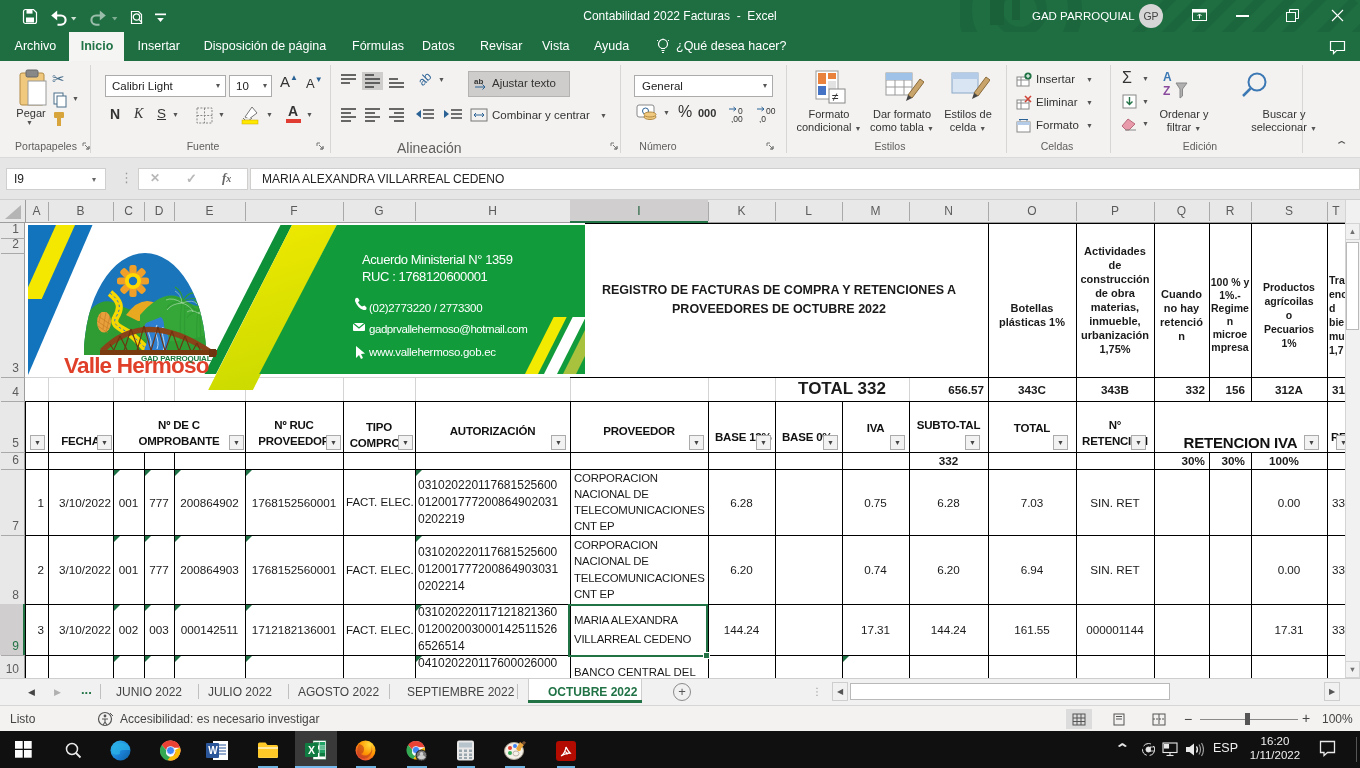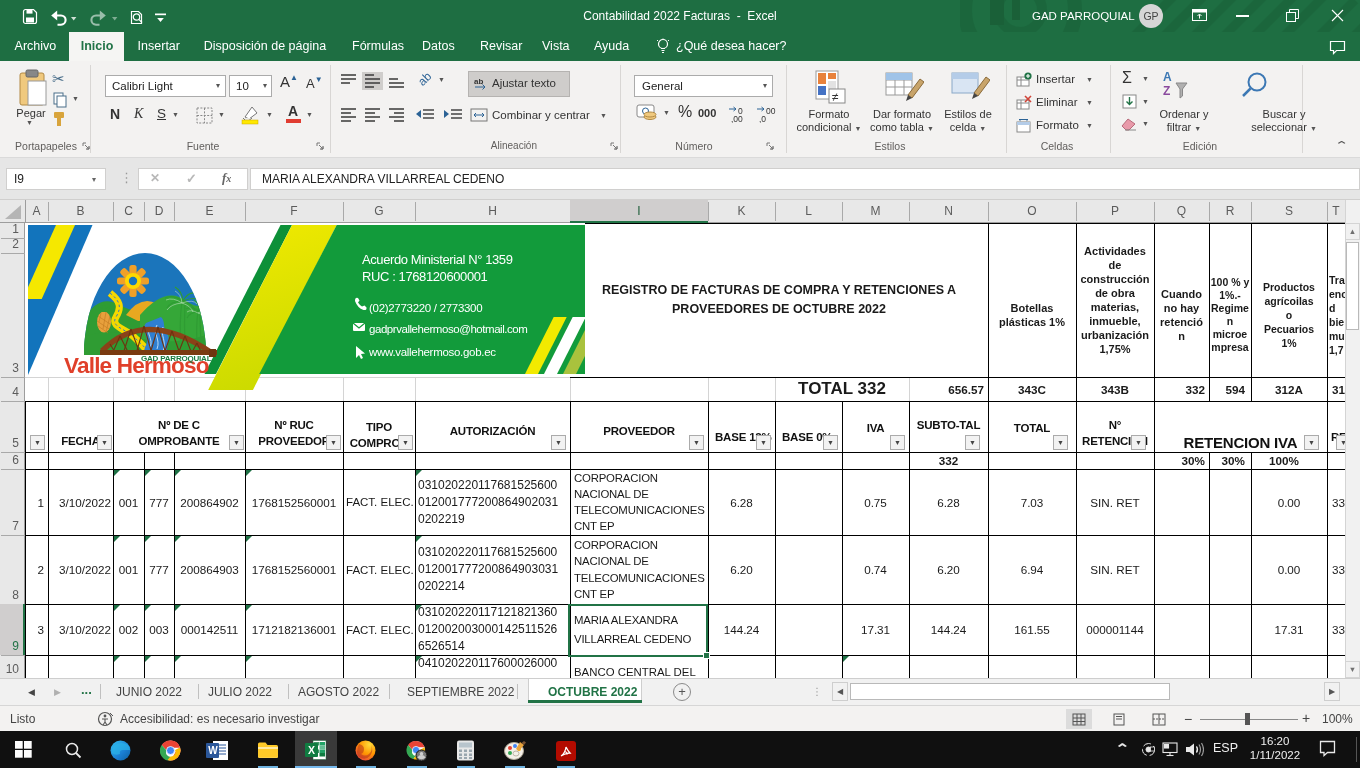--- a/index.html
+++ b/index.html
@@ -95,22 +95,22 @@
 <div class="a" style="left:0;top:61px;width:1360px;height:97px;background:#f3f2f1;border-bottom:1px solid #dadada;overflow:hidden">
     <div class="a" style="left:90px;top:4px;width:1px;height:88px;background:#d8d6d4"></div>
     <div class="a" style="left:330px;top:4px;width:1px;height:88px;background:#d8d6d4"></div>
     <div class="a" style="left:620px;top:4px;width:1px;height:88px;background:#d8d6d4"></div>
     <div class="a" style="left:786px;top:4px;width:1px;height:88px;background:#d8d6d4"></div>
     <div class="a" style="left:1006px;top:4px;width:1px;height:88px;background:#d8d6d4"></div>
     <div class="a" style="left:1110px;top:4px;width:1px;height:88px;background:#d8d6d4"></div>
     <div class="a" style="left:1302px;top:4px;width:1px;height:88px;background:#d8d6d4"></div>
     <div class="a" style="left:-24px;top:79px;width:140px;text-align:center;font-size:10.5px;color:#605e5c">Portapapeles</div>
     <div class="a" style="left:133px;top:79px;width:140px;text-align:center;font-size:10.5px;color:#605e5c">Fuente</div>
-    <div class="a" style="left:397px;top:79px;width:140px;text-align:right;font-size:10px;color:#605e5c">Alineación</div>
-    <div class="a" style="left:624px;top:79px;width:140px;text-align:center;font-size:10.5px;color:#605e5c">Número</div>
+    <div class="a" style="left:397px;top:79px;width:140px;text-align:left;font-size:14px;color:#605e5c">Alineación</div>
+    <div class="a" style="left:588px;top:79px;width:140px;text-align:center;font-size:10.5px;color:#605e5c">Número</div>
     <div class="a" style="left:820px;top:79px;width:140px;text-align:center;font-size:10.5px;color:#605e5c">Estilos</div>
     <div class="a" style="left:987px;top:79px;width:140px;text-align:center;font-size:10.5px;color:#605e5c">Celdas</div>
     <div class="a" style="left:1130px;top:79px;width:140px;text-align:center;font-size:10.5px;color:#605e5c">Edición</div>
     <svg class="a" style="left:82px;top:81px" width="9" height="9" viewBox="0 0 9 9" stroke="#777" fill="none" stroke-width="1">
       <path d="M1 1 v3 M1 1 h3 M3 3 l4 4 M7 4 v3 h-3 M7 7 l0 0"></path>
       <path d="M4.5 7 h2.5 v-2.5"></path>
     </svg>
     <svg class="a" style="left:316px;top:81px" width="9" height="9" viewBox="0 0 9 9" stroke="#777" fill="none" stroke-width="1">
       <path d="M1 1 v3 M1 1 h3 M3 3 l4 4 M7 4 v3 h-3 M7 7 l0 0"></path>
       <path d="M4.5 7 h2.5 v-2.5"></path>
@@ -471,21 +471,21 @@
     <div class="a" style="left:1209px;top:53px;width:42px;height:124px;font-size:10.5px;color:#1a1a1a;font-weight:bold;line-height:13px;text-align:center;display:flex;align-items:center;justify-content:center;overflow:hidden">100 % y<br>1%.-<br>Regime<br>n<br>microe<br>mpresa</div>
     <div class="a" style="left:1251px;top:53px;width:76px;height:124px;font-size:10.5px;color:#1a1a1a;font-weight:bold;line-height:14px;text-align:center;display:flex;align-items:center;justify-content:center;overflow:hidden">Productos<br>agrícoilas<br>o<br>Pecuarios<br>1%</div>
     <div class="a" style="left:1327px;top:53px;width:18px;height:124px;font-size:10.5px;color:#1a1a1a;font-weight:bold;line-height:14px;padding-left:2px;display:flex;align-items:center;justify-content:flex-start;overflow:hidden">
       <div style="width:60px">Tran<br>enc<br>d<br>bien<br>muel<br>1,7</div>
     </div>
     <div class="a" style="left:775px;top:177px;width:134px;height:24px;font-size:17px;color:#1a1a1a;font-weight:bold;text-align:center;display:flex;align-items:center;justify-content:center;overflow:hidden">TOTAL 332</div>
     <div class="a" style="left:909px;top:177px;width:79px;height:24px;font-size:11.7px;color:#1a1a1a;font-weight:bold;padding-right:4px;display:flex;align-items:center;justify-content:flex-end;overflow:hidden">656.57</div>
     <div class="a" style="left:988px;top:177px;width:88px;height:24px;font-size:11.7px;color:#1a1a1a;font-weight:bold;text-align:center;display:flex;align-items:center;justify-content:center;overflow:hidden">343C</div>
     <div class="a" style="left:1076px;top:177px;width:78px;height:24px;font-size:11.7px;color:#1a1a1a;font-weight:bold;text-align:center;display:flex;align-items:center;justify-content:center;overflow:hidden">343B</div>
     <div class="a" style="left:1154px;top:177px;width:55px;height:24px;font-size:11.7px;color:#1a1a1a;font-weight:bold;padding-right:4px;display:flex;align-items:center;justify-content:flex-end;overflow:hidden">332</div>
-    <div class="a" style="left:1209px;top:177px;width:42px;height:24px;font-size:11.7px;color:#1a1a1a;font-weight:bold;padding-right:6px;display:flex;align-items:center;justify-content:flex-end;overflow:hidden">594</div>
+    <div class="a" style="left:1209px;top:177px;width:42px;height:24px;font-size:11.7px;color:#1a1a1a;font-weight:bold;padding-right:6px;display:flex;align-items:center;justify-content:flex-end;overflow:hidden">156</div>
     <div class="a" style="left:1251px;top:177px;width:76px;height:24px;font-size:11.7px;color:#1a1a1a;font-weight:bold;text-align:center;display:flex;align-items:center;justify-content:center;overflow:hidden">312A</div>
     <div class="a" style="left:1327px;top:177px;width:18px;height:24px;font-size:11.7px;color:#1a1a1a;font-weight:bold;padding-left:5px;display:flex;align-items:center;justify-content:flex-start;overflow:hidden">31</div>
     <div class="a" style="left:48px;top:234px;width:65px;font-size:11.5px;font-weight:bold;color:#111;line-height:15px;text-align:center;letter-spacing:-0.2px;overflow:hidden">FECHA</div>
     <div class="a" style="left:113px;top:217px;width:132px;font-size:11.5px;font-weight:bold;color:#111;line-height:16px;text-align:center;letter-spacing:-0.2px;overflow:hidden">Nº DE C<br>OMPROBANTE</div>
     <div class="a" style="left:245px;top:217px;width:98px;font-size:11.5px;font-weight:bold;color:#111;line-height:16px;text-align:center;letter-spacing:-0.2px;overflow:hidden">Nº RUC<br>PROVEEDOR</div>
     <div class="a" style="left:343px;top:219px;width:72px;font-size:11.5px;font-weight:bold;color:#111;line-height:16px;text-align:center;letter-spacing:-0.2px;overflow:hidden">TIPO<br>COMPROB</div>
     <div class="a" style="left:415px;top:224px;width:155px;font-size:11.5px;font-weight:bold;color:#111;line-height:15px;text-align:center;letter-spacing:-0.2px;overflow:hidden">AUTORIZACIÓN</div>
     <div class="a" style="left:570px;top:224px;width:138px;font-size:11.5px;font-weight:bold;color:#111;line-height:15px;text-align:center;letter-spacing:-0.2px;overflow:hidden">PROVEEDOR</div>
     <div class="a" style="left:708px;top:230px;width:67px;font-size:11.5px;font-weight:bold;color:#111;line-height:15px;text-align:left;letter-spacing:-0.2px;padding-left:7px;overflow:hidden">BASE 12%</div>
     <div class="a" style="left:775px;top:230px;width:67px;font-size:11.5px;font-weight:bold;color:#111;line-height:15px;text-align:left;letter-spacing:-0.2px;padding-left:7px;overflow:hidden">BASE 0%</div>

